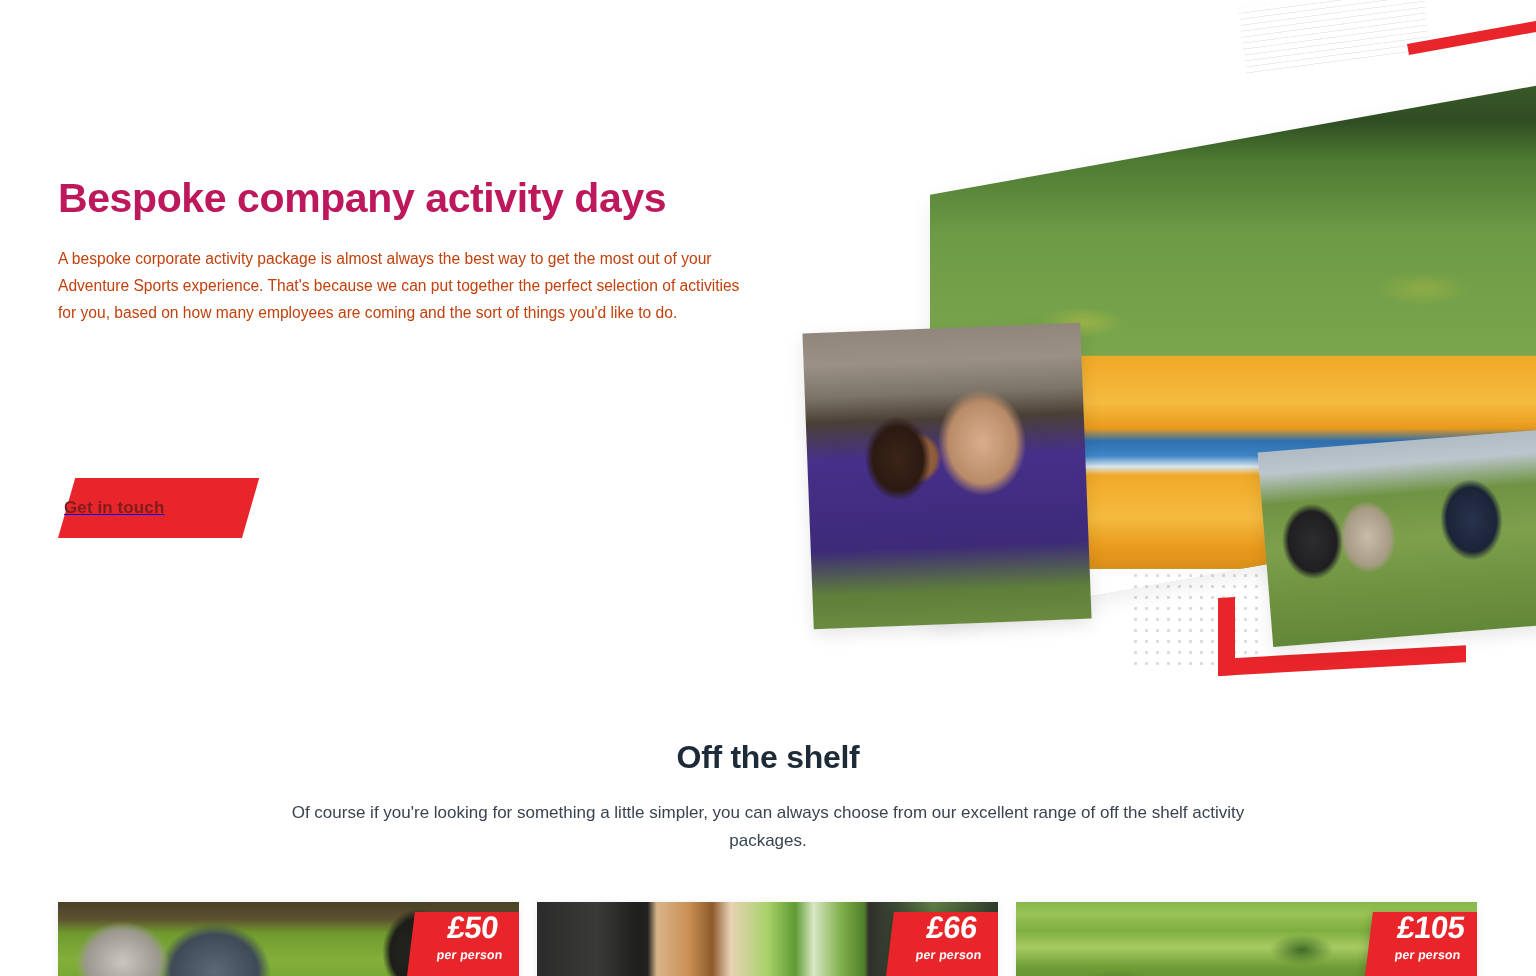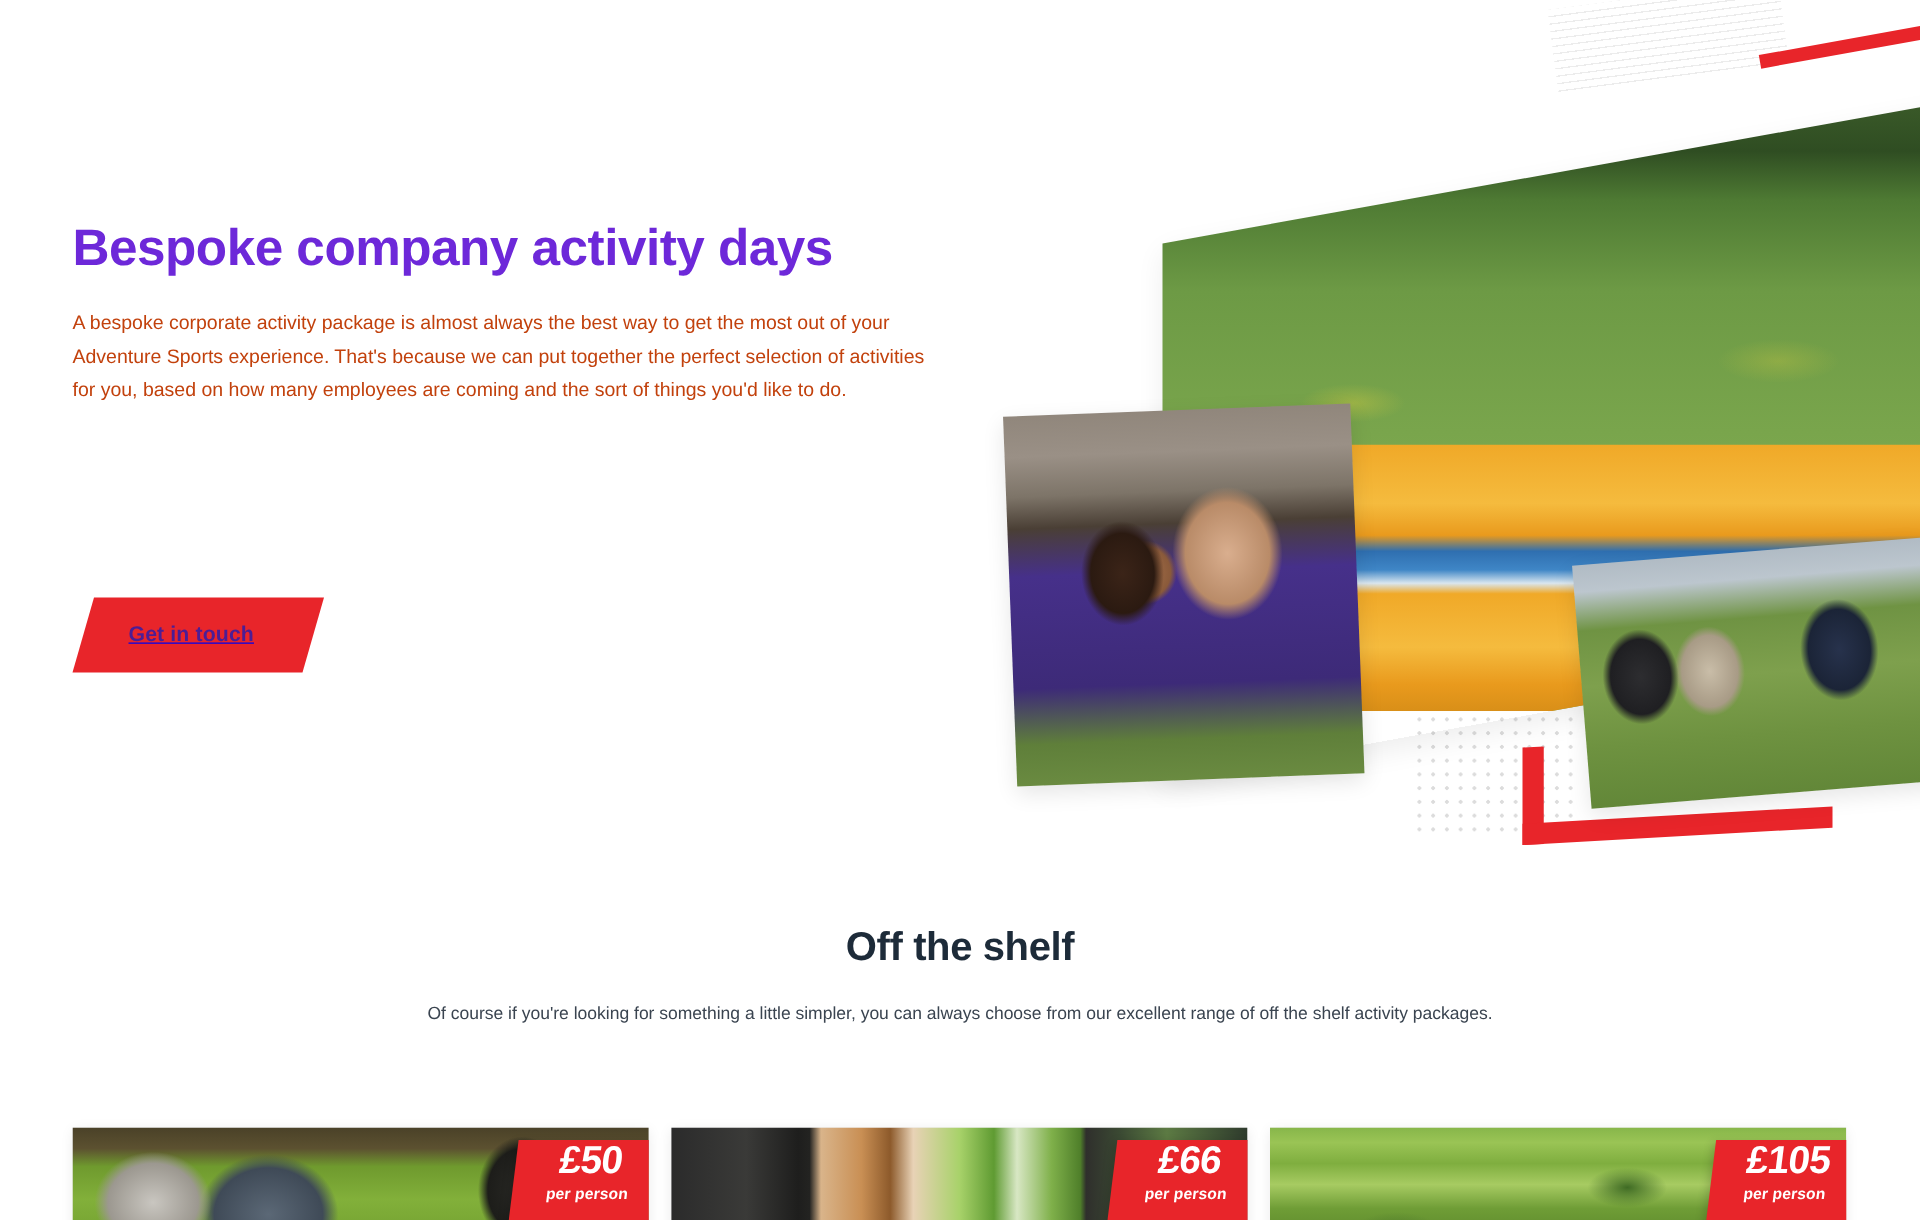--- a/index.html
+++ b/index.html
@@ -19,21 +19,21 @@
   .hero { position: absolute; left: 0; top: 0; width: 1536px; height: 700px; }
 
   .hero-copy { position: absolute; left: 58px; top: 176px; width: 700px; }
 
   .hero-title {
     margin: 0 0 26px 0;
     font-size: 41px;
     line-height: 1.08;
     font-weight: 700;
     letter-spacing: -0.4px;
-    color: #6d28d9;
+    color: #be185d;
   }
 
   .hero-para {
     margin: 0 0 22px 0;
     font-size: 15.6px;
     line-height: 1.72;
     color: #c2410c;
     max-width: 690px;
   }
   .hero-para:last-of-type { margin-bottom: 0; }
@@ -54,22 +54,22 @@
     width: 184px; height: 60px;
     background: #e8252a;
     transform: skewX(-16deg);
     transform-origin: bottom left;
   }
   .cta-label {
     position: relative;
     display: block;
     width: 184px; height: 60px;
     line-height: 60px;
-    text-align: center;
-    color: #4c1d95;
+    text-align: left;
+    color: #7f1d1d;
     font-size: 17px;
     font-weight: 700;
     letter-spacing: 0.1px;
     padding-left: 6px;
   }
 
   
   .collage { position: absolute; left: 740px; top: 0; width: 800px; height: 700px; }
 
   
@@ -165,21 +165,21 @@
     font-size: 32px;
     font-weight: 700;
     letter-spacing: -0.3px;
     color: #1d2b39;
     line-height: 1.1;
   }
   .shelf-sub {
     margin: 24px auto 18px auto;
     width: 960px;
     text-align: center;
-    font-size: 14px;
+    font-size: 17px;
     line-height: 1.62;
     color: #3a4450;
   }
 
   .cards {
     position: absolute;
     left: 58px; top: 162px;
     width: 1420px;
     display: flex;
     gap: 18px;

